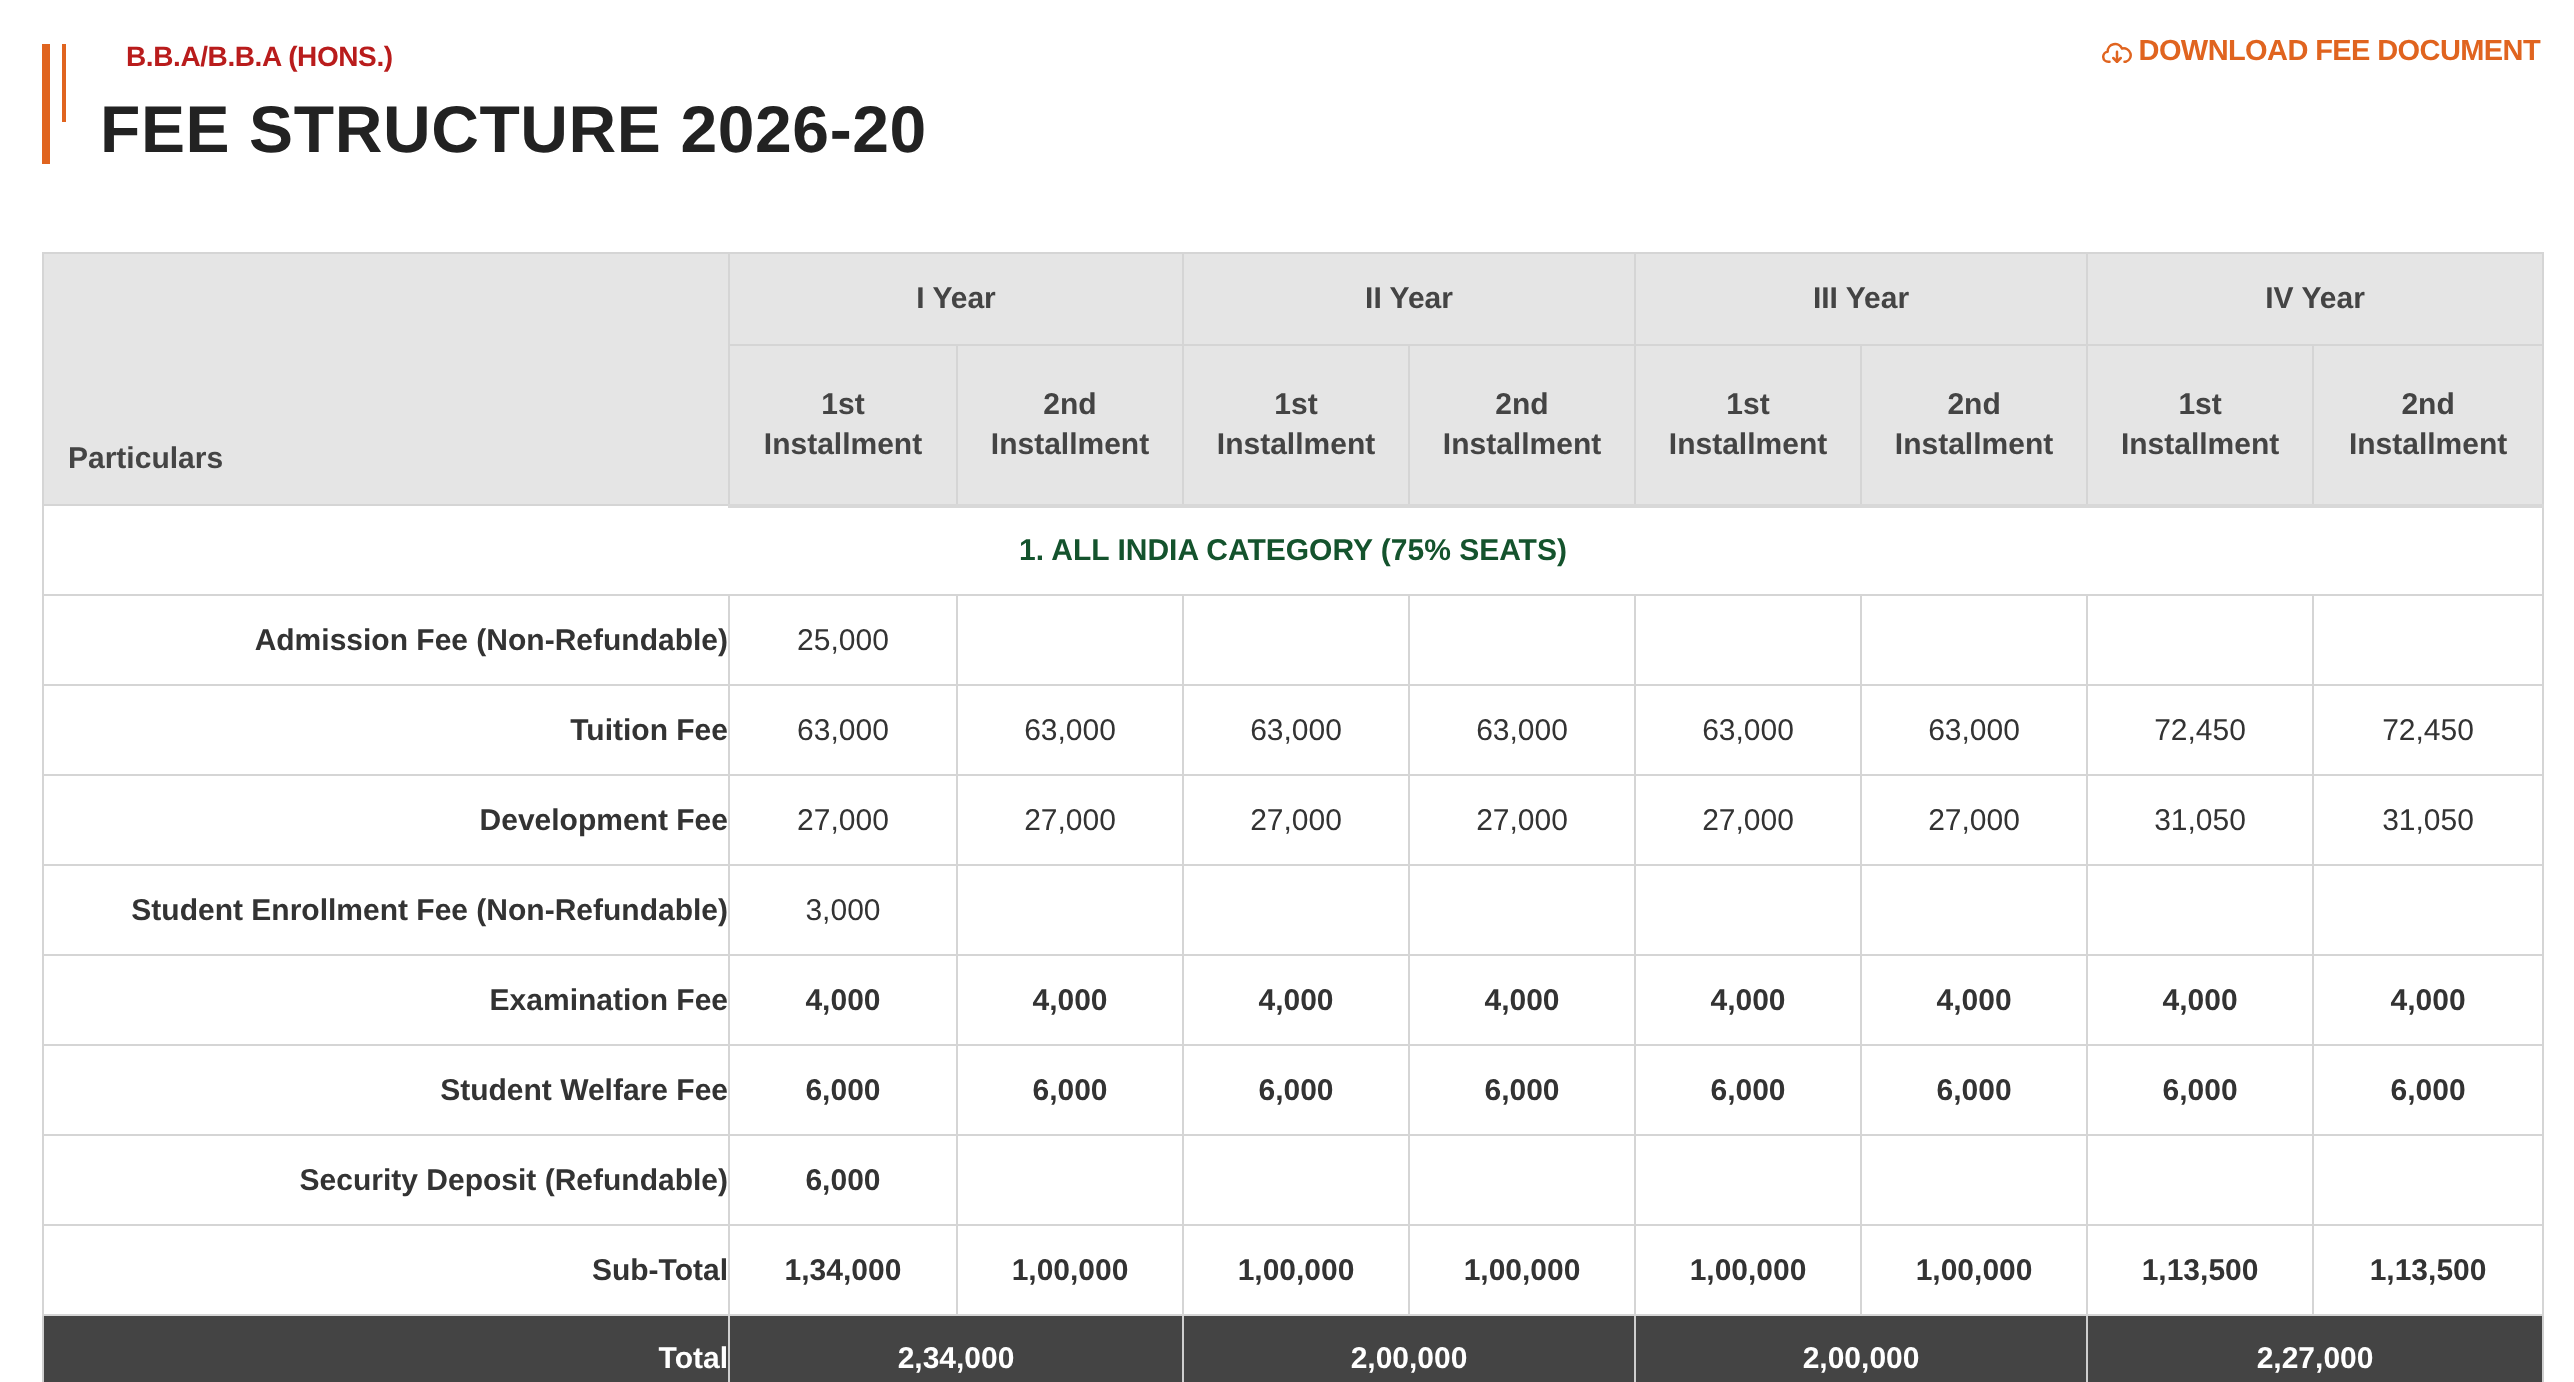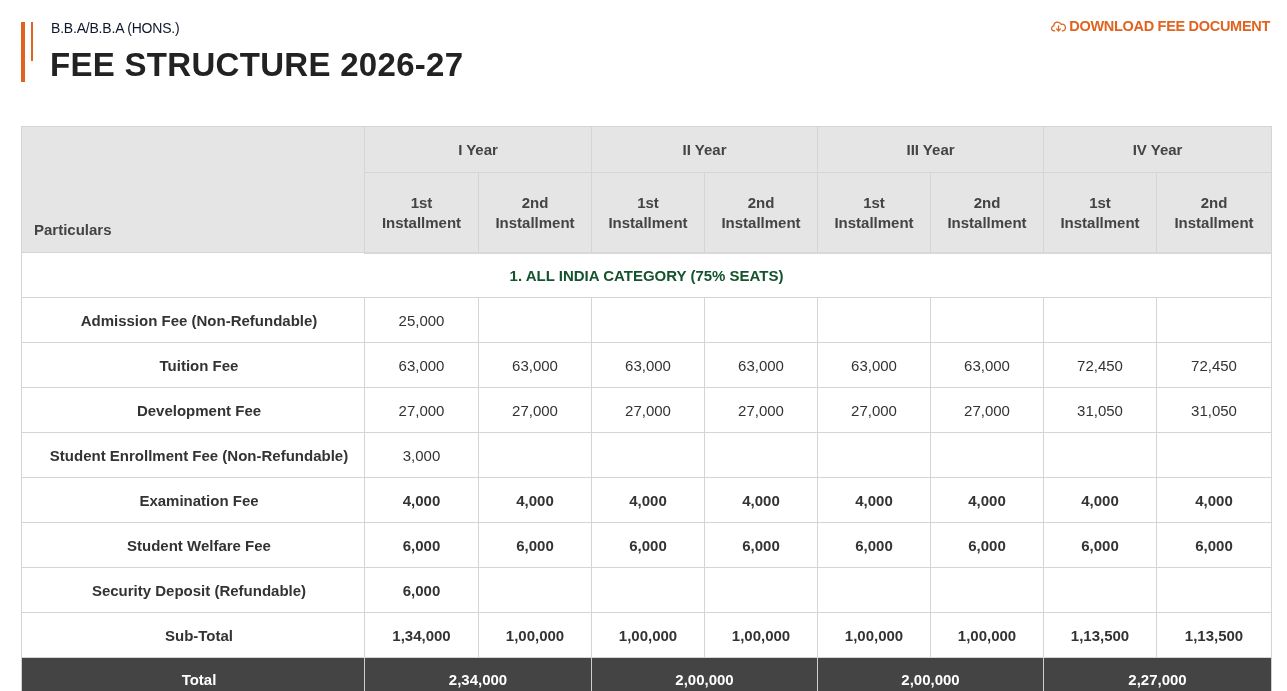--- a/index.html
+++ b/index.html
@@ -2,47 +2,47 @@
 <html><head>
 <meta charset="utf-8">
 <style>
   * { box-sizing: border-box; margin: 0; padding: 0; }
   html, body { width: 1287px; height: 691px; overflow: hidden; background: #ffffff; }
   body { font-family: "Liberation Sans", "DejaVu Sans", sans-serif; color: #333333; position: relative; }
 
   .title-block { position: absolute; left: 21px; top: 20px; height: 62px; }
   .bar-thick { position: absolute; left: 0; top: 2px; width: 4px; height: 60px; background: #e0641f; }
   .bar-thin { position: absolute; left: 10px; top: 2px; width: 2px; height: 39px; background: #e0641f; }
-  .subtitle { position: absolute; left: 30px; top: 0px; font-size: 14px; font-weight: normal; color: #0f172a; white-space: nowrap; letter-spacing: -0.2px; }
+  .subtitle { position: absolute; left: 42px; top: 0px; font-size: 14px; font-weight: bold; color: #b91c1c; white-space: nowrap; letter-spacing: -0.2px; }
   .page-title { position: absolute; left: 29px; top: 26px; font-size: 33px; font-weight: bold; color: #222222; white-space: nowrap; letter-spacing: 0.3px; }
 
   .download-link { position: absolute; right: 17px; top: 18px; display: flex; align-items: center; gap: 3px; color: #e0641f; font-size: 14.5px; font-weight: bold; text-decoration: none; white-space: nowrap; cursor: pointer; letter-spacing: -0.3px; justify-content: center; }
   .download-link svg { width: 15px; height: 13px; }
 
   table.fee-table { position: absolute; left: 21px; top: 126px; width: 1250px; border-collapse: collapse; table-layout: fixed; font-size: 15px; }
   .fee-table th, .fee-table td { border: 1px solid #d5d5d5; }
   .fee-table thead th { background: #e5e5e5; color: #444444; font-weight: bold; text-align: center; font-size: 15px; }
   .fee-table thead tr.year-row th { height: 46px; }
   .fee-table thead tr.inst-row th { height: 80px; border-bottom: 2px solid #d8d8d8; line-height: 20px; padding-top: 2px; }
   .fee-table thead th.particulars-head { text-align: left; vertical-align: bottom; padding: 12px 0 14px 12px; }
   .fee-table td { height: 45px; text-align: center; vertical-align: middle; color: #333333; }
-  .fee-table td.label { text-align: center; padding-left: 12px; font-weight: bold; color: #333333; white-space: nowrap; }
+  .fee-table td.label { text-align: right; padding-left: 12px; font-weight: bold; color: #333333; white-space: nowrap; }
   .fee-table tr.category-row td { font-weight: bold; color: #14532d; text-align: center; }
   .fee-table tr.strong-row td { font-weight: bold; }
   .fee-table tr.total-row td { background: #444444; color: #ffffff; font-weight: bold; border-color: #cfcfcf; height: 44px; }
   .fee-table tr.total-row td.label { color: #ffffff; }
 </style>
 </head>
 <body>
 
 <div class="title-block">
   <div class="bar-thick"></div>
   <div class="bar-thin"></div>
   <div class="subtitle">B.B.A/B.B.A (HONS.)</div>
-  <h1 class="page-title">FEE STRUCTURE 2026-27</h1>
+  <h1 class="page-title">FEE STRUCTURE 2026-20</h1>
 </div>
 
 <a class="download-link">
   <svg viewBox="0 0 24 20" fill="none" stroke="#e0641f" stroke-width="2" stroke-linecap="round" stroke-linejoin="round">
     <path d="M6 17H5a4 4 0 0 1-.5-7.97A6 6 0 0 1 16 6.5 4.5 4.5 0 0 1 19 17h-1"></path>
     <path d="M12 9v8"></path>
     <path d="M9 14l3 3 3-3"></path>
   </svg>
   <span>DOWNLOAD FEE DOCUMENT</span>
 </a>

